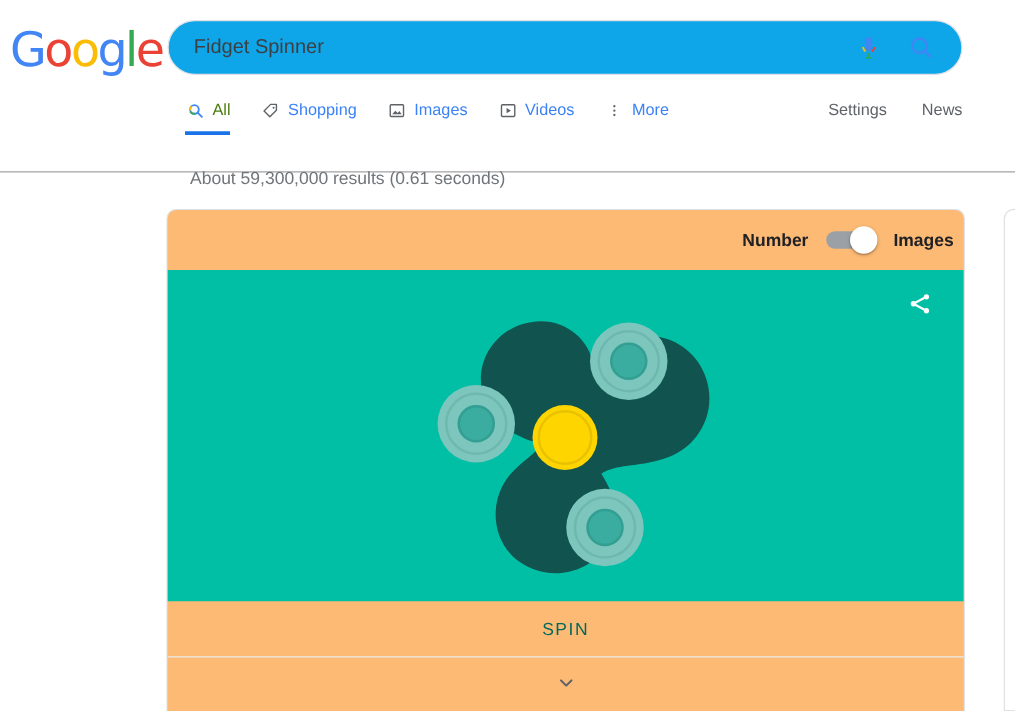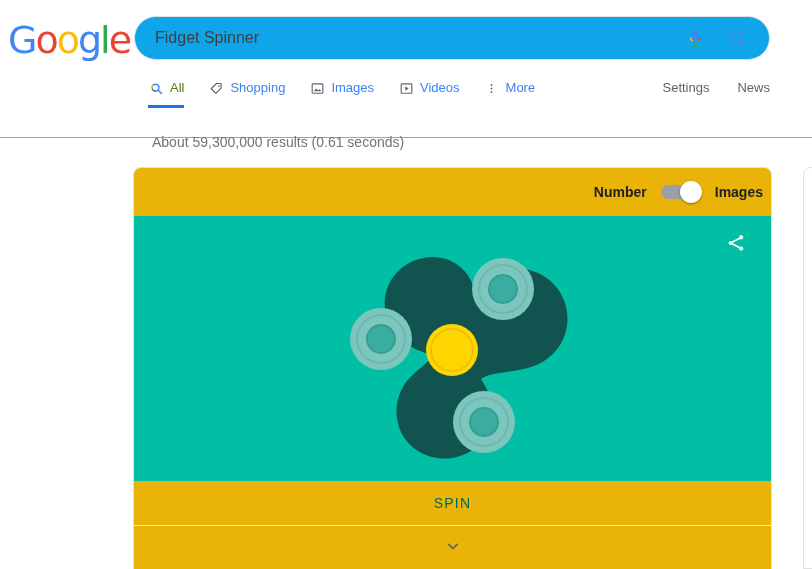--- a/index.html
+++ b/index.html
@@ -153,21 +153,21 @@
 
   
   .doodle-card {
     position: absolute;
     left: 133px;
     top: 167px;
     width: 639px;
     border: 1px solid #dfe1e5;
     border-bottom: none;
     border-radius: 8px 8px 0 0;
-    background: #eab308;
+    background: #fdba74;
     box-sizing: border-box;
     overflow: hidden;
   }
   .card-peek {
     position: absolute;
     left: 803px;
     top: 167px;
     width: 60px;
     height: 402px;
     border: 1px solid #dfe1e5;

